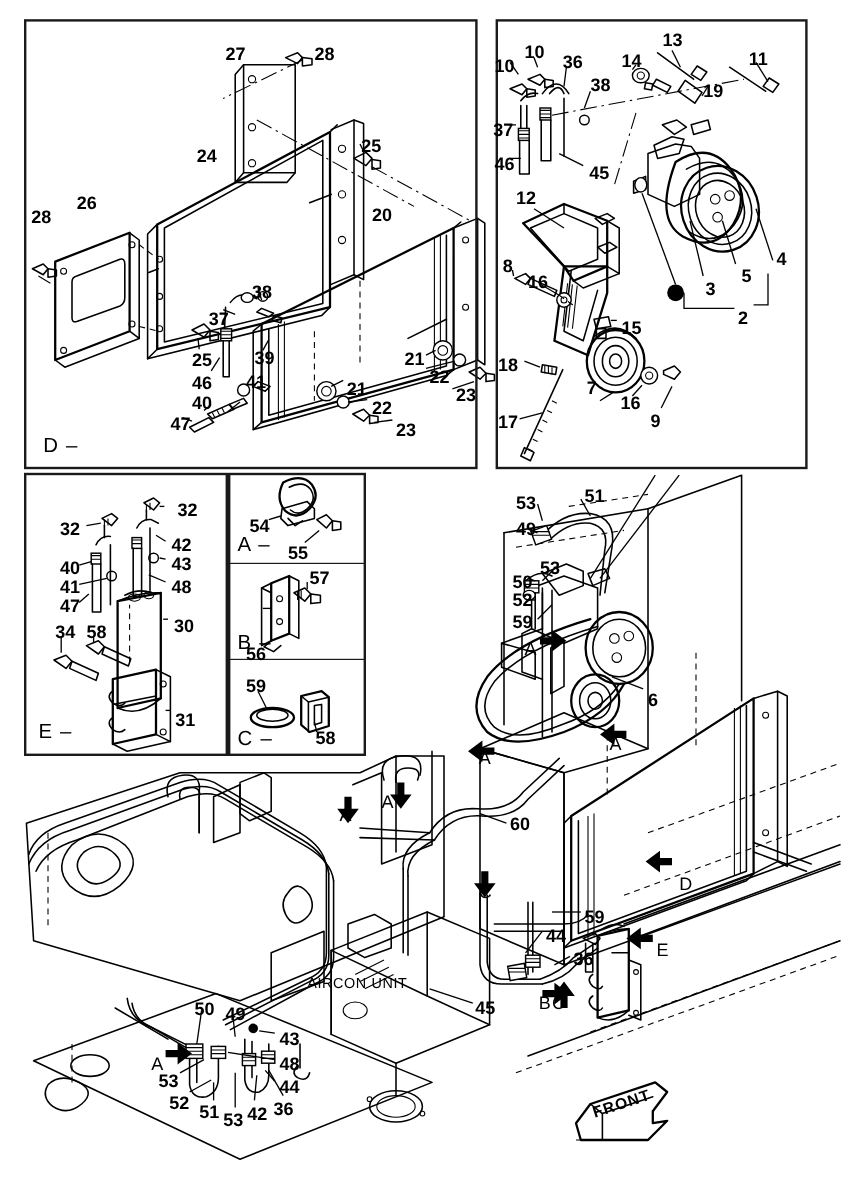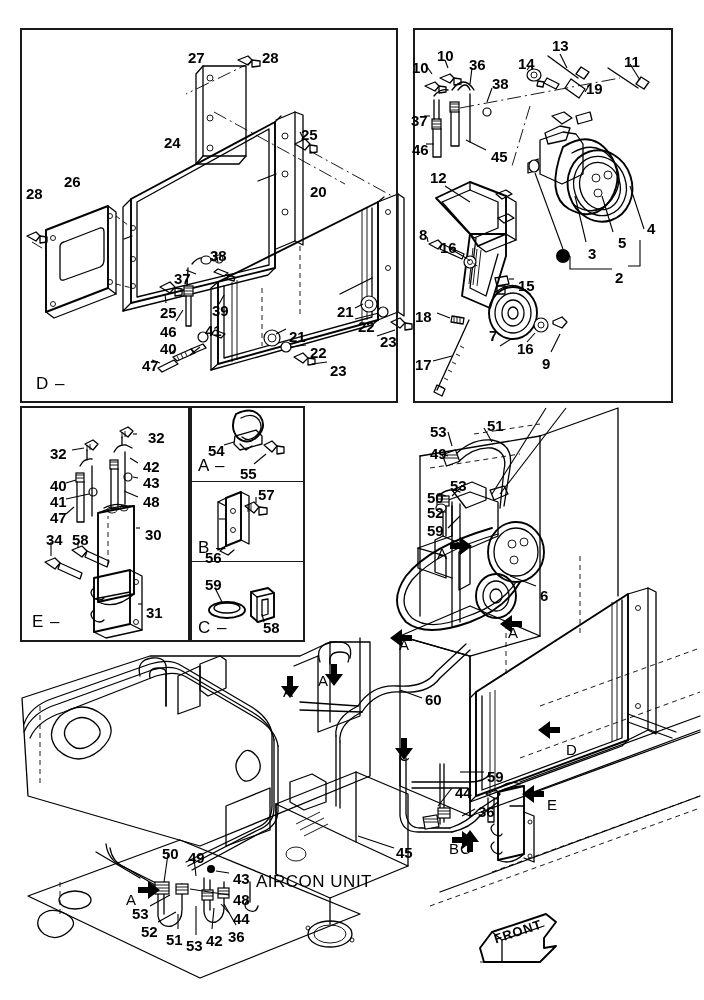--- a/index.html
+++ b/index.html
@@ -1,26 +1,26 @@
 <!DOCTYPE html>
 <html><head>
 <meta charset="utf-8">
 <title>Parts Diagram</title>
 <style>
   html,body{margin:0;padding:0;background:#fff;}
   body{width:704px;height:1000px;position:relative;overflow:hidden;
        font-family:"Liberation Sans",sans-serif;color:#000;}
-  #sheet{position:absolute;left:0;top:16px;width:704px;height:836px;}
+  #sheet{position:absolute;left:0;top:4px;width:704px;height:836px;}
   svg{position:absolute;left:0;top:0;}
   .lbl{position:absolute;font-weight:bold;font-size:15px;line-height:1;
        font-family:"Liberation Sans",sans-serif;color:#000;white-space:nowrap;}
   .sec{position:absolute;font-weight:normal;font-size:17px;letter-spacing:1px;
        font-family:"Liberation Sans",sans-serif;}
   .arw{position:absolute;font-weight:normal;font-size:15px;}
-  .aircon{position:absolute;font-size:17px;font-weight:normal;letter-spacing:.5px;margin-top:48px;}
+  .aircon{position:absolute;font-size:12px;font-weight:normal;letter-spacing:.5px;}
   .frame{position:absolute;border:2px solid #1a1a1a;box-sizing:border-box;}
   .thinframe{position:absolute;border:1px solid #1a1a1a;box-sizing:border-box;}
 </style>
 </head>
 <body>
 
 <div id="sheet">
 
   <svg width="704" height="1000" viewBox="0 0 704 1000">
     <defs>

